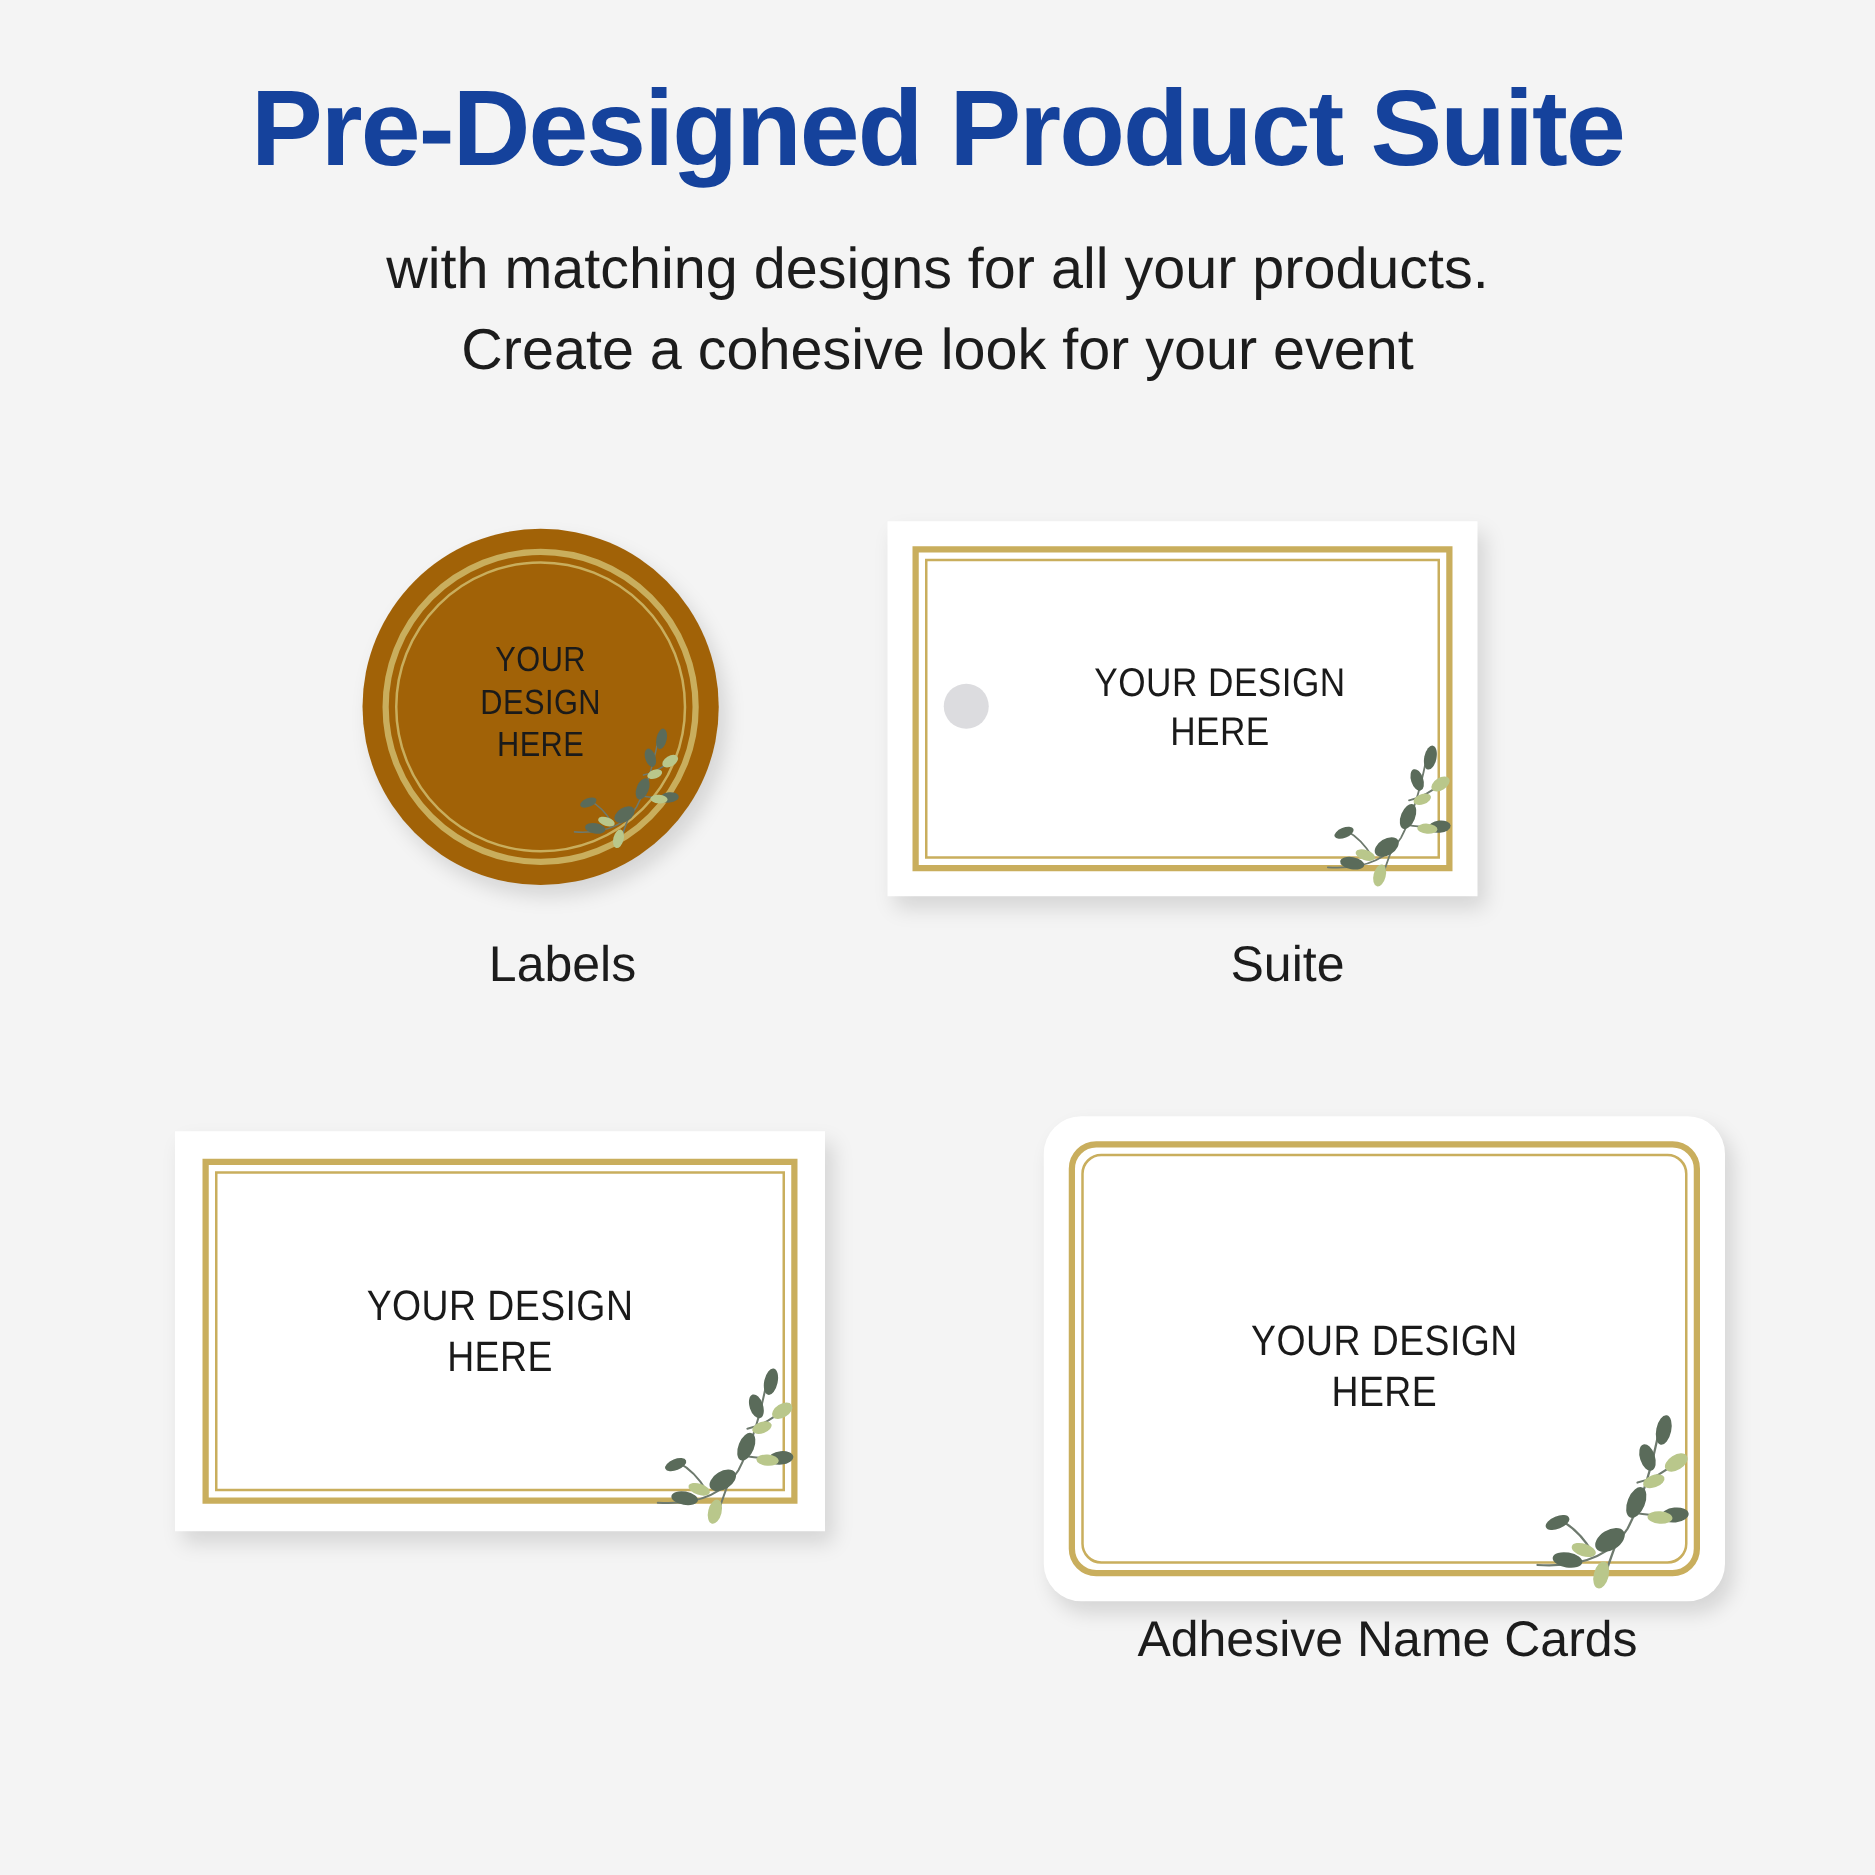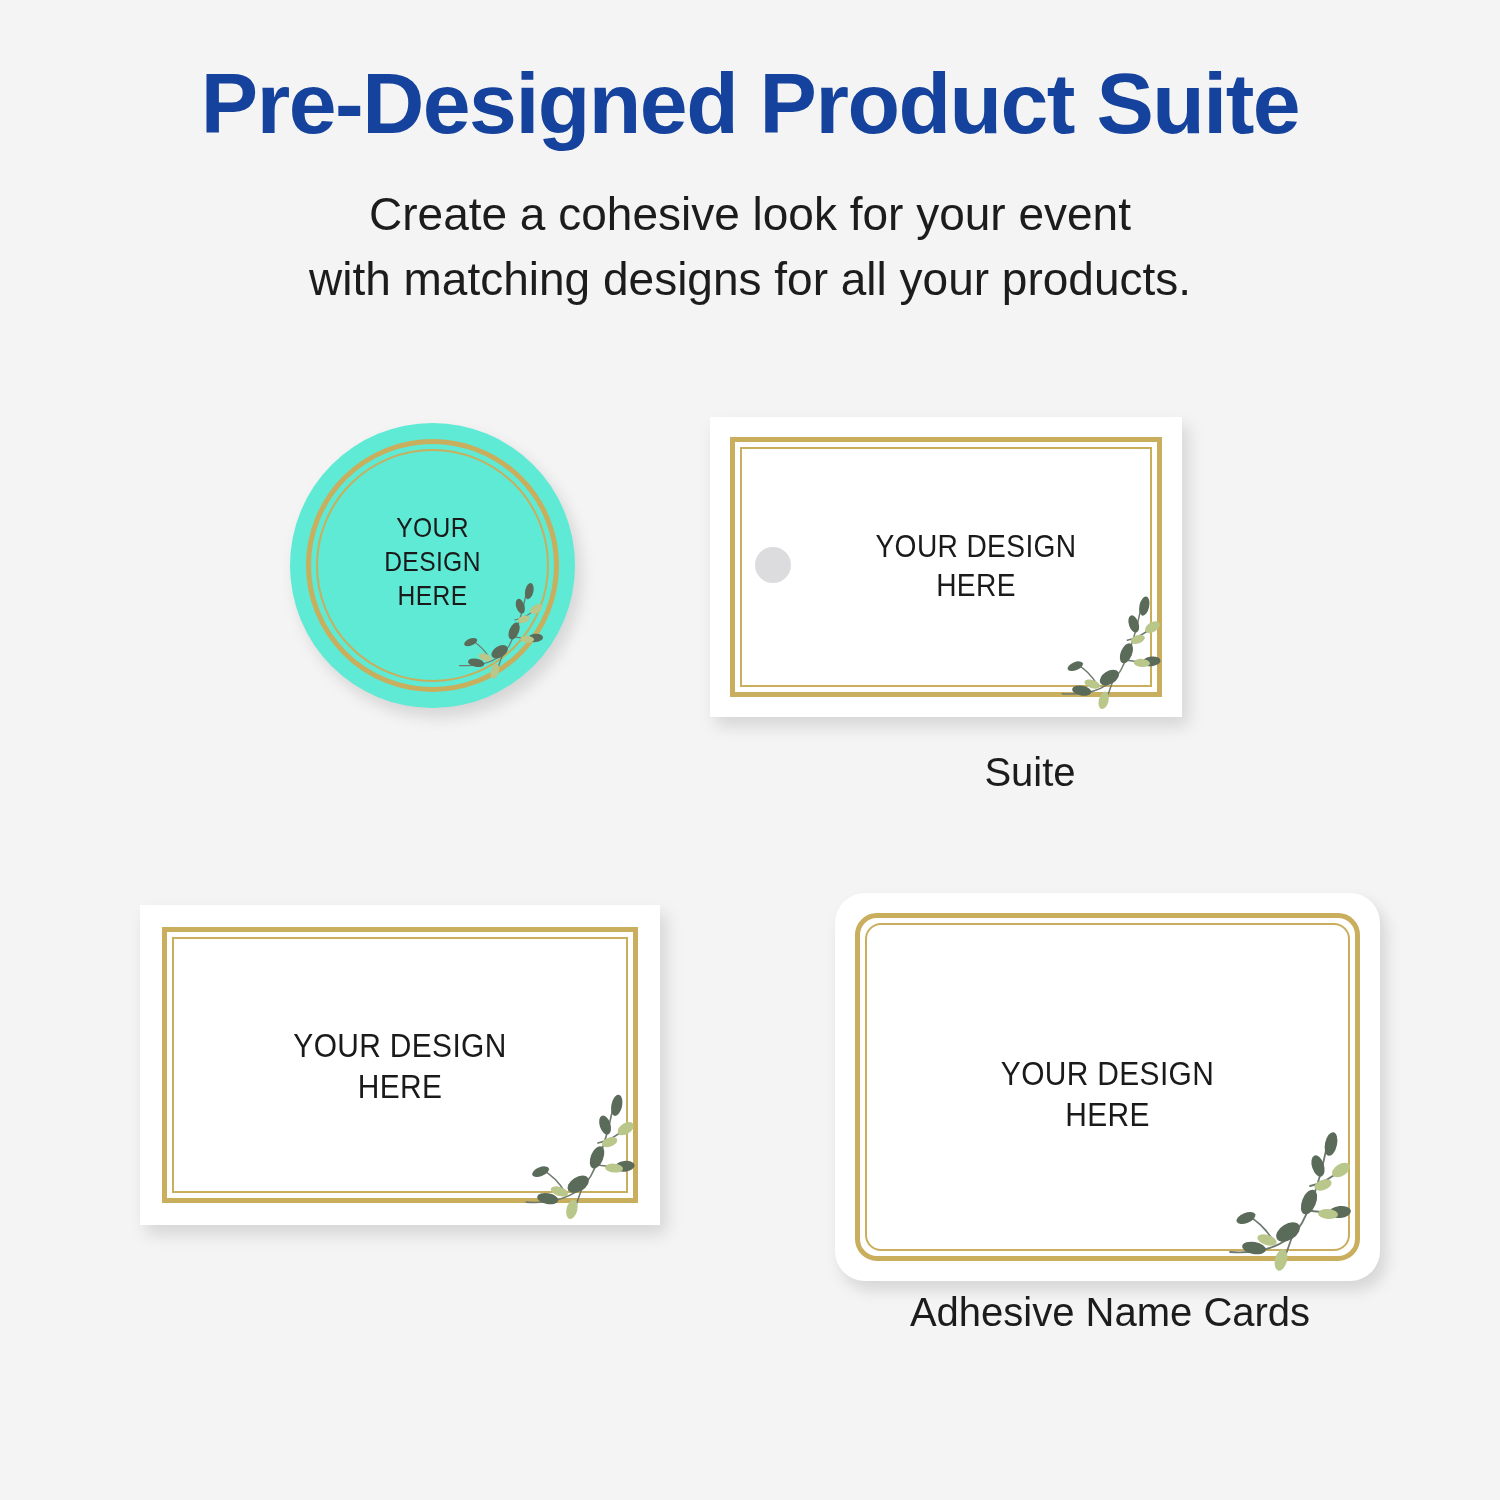--- a/index.html
+++ b/index.html
@@ -76,21 +76,21 @@
     letter-spacing: 0.4px;
     transform: scaleX(0.88);
   }
   .design-text span { display: block; }
 
   
   .round-label {
     position: absolute;
     left: 150px; top: 28px;
     width: 285px; height: 285px;
-    background: #5eead4;
+    background: #a16207;
     border-radius: 50%;
     box-shadow: 6px 9px 16px rgba(0,0,0,0.13);
   }
   .round-ring-outer {
     position: absolute;
     left: 16px; top: 16px;
     width: 253px; height: 253px;
     border: 5px solid #c9ae5d;
     border-radius: 50%;
   }
@@ -210,22 +210,22 @@
   }
 
   .sprig-wrap svg { width: 100%; height: 100%; display: block; }
 </style>
 </head>
 <body>
 
 <div class="header">
   <div class="headline">Pre-Designed Product Suite</div>
   <div class="subtitle">
+    <span class="subtitle-line">with matching designs for all your products.</span>
     <span class="subtitle-line">Create a cohesive look for your event</span>
-    <span class="subtitle-line">with matching designs for all your products.</span>
   </div>
 </div>
 
 <div class="product-grid">
 
   <div class="product-cell cell-labels">
     <div class="round-label">
       <div class="round-ring-outer"></div>
       <div class="round-ring-inner"></div>
       <div class="design-text">
@@ -254,20 +254,21 @@
           <g fill="#B9C78B">
             <ellipse cx="131" cy="42" rx="10" ry="6" transform="rotate(-32 131 42)"></ellipse>
             <ellipse cx="113" cy="57" rx="9" ry="5" transform="rotate(-20 113 57)"></ellipse>
             <ellipse cx="71" cy="132" rx="6" ry="11" transform="rotate(14 71 132)"></ellipse>
             <ellipse cx="57" cy="112" rx="10" ry="5" transform="rotate(18 57 112)"></ellipse>
             <ellipse cx="118" cy="86" rx="10" ry="5" transform="rotate(4 118 86)"></ellipse>
           </g>
         </svg>
       </div>
     </div>
+    <div class="caption">Labels</div>
   </div>
 
   <div class="product-cell cell-tags">
     <div class="tag-card">
       <div class="tag-border-outer"></div>
       <div class="tag-border-inner"></div>
       <div class="tag-hole"></div>
       <div class="design-text">
         <span>YOUR DESIGN</span>
         <span>HERE</span>

